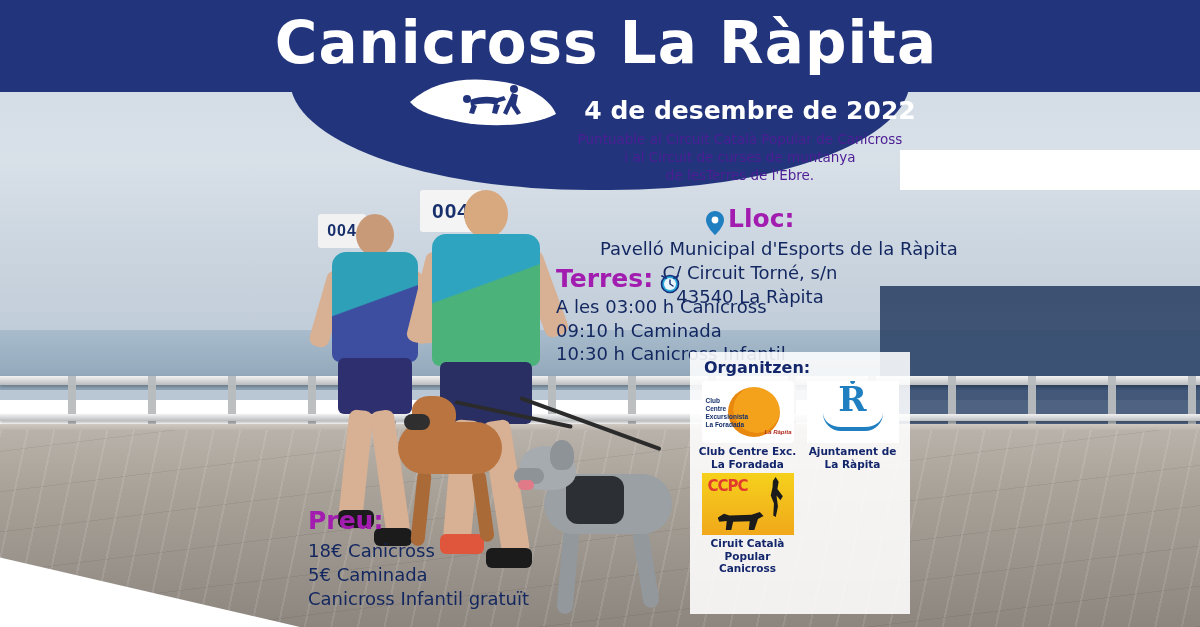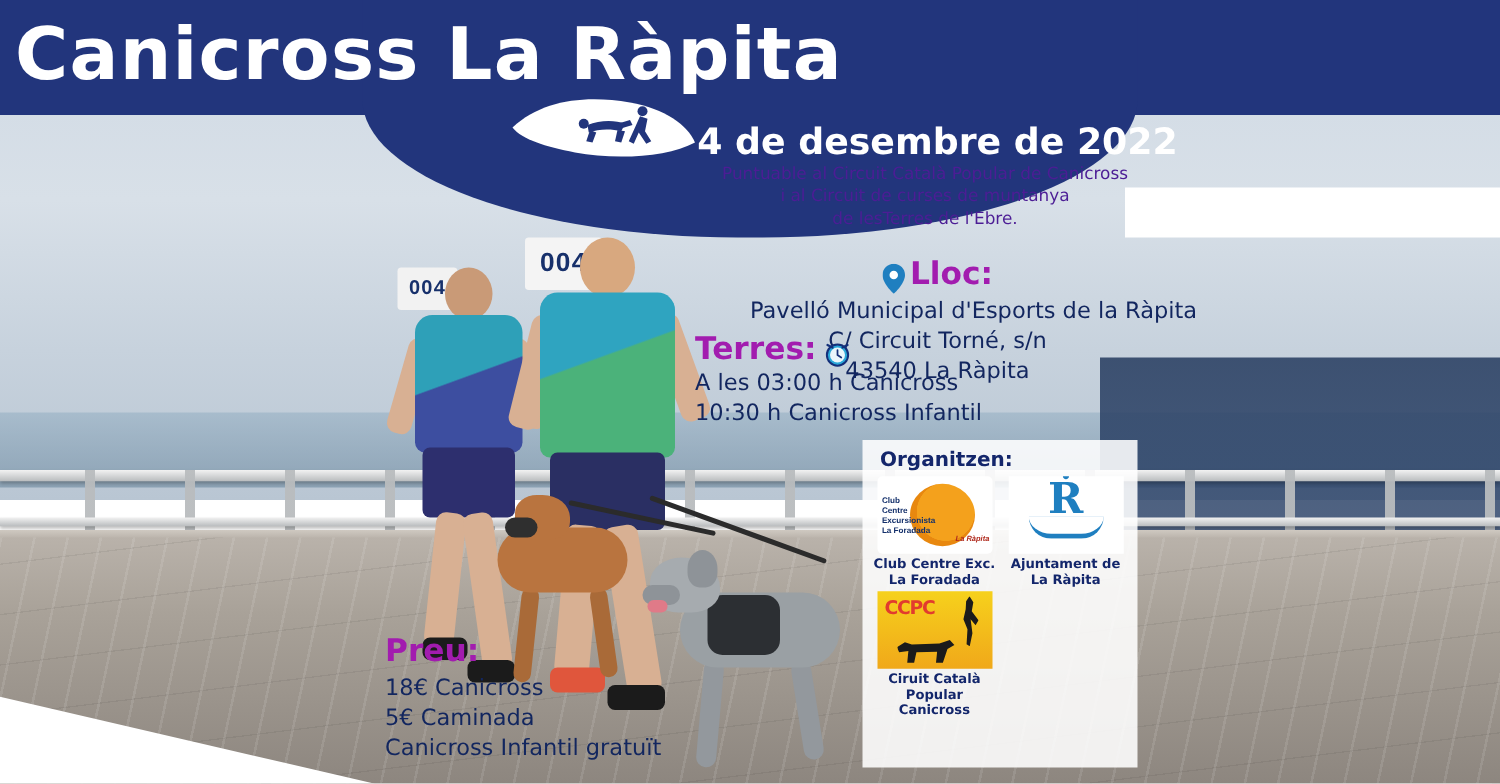--- a/index.html
+++ b/index.html
@@ -173,21 +173,21 @@
     left: 290px; top: 0;
     width: 620px; height: 190px;
     background: #22357c;
     border-radius: 0 0 300px 300px / 0 0 110px 110px;
     z-index: 5;
   }
   .title-wrap {
     position: absolute;
     left: 0; top: 14px;
     width: 1200px;
-    text-align: left;
+    text-align: center;
     z-index: 7;
   }
   .poster-title {
     font-family: "DejaVu Sans", sans-serif;
     font-size: 58px;
     font-weight: bold;
     color: #ffffff;
     letter-spacing: 1px;
     line-height: 1;
     padding-left: 12px;
@@ -197,21 +197,21 @@
     left: 408px; top: 74px;
     width: 150px; height: 54px;
     z-index: 8;
   }
   .date-line {
     position: absolute;
     left: 540px; top: 96px;
     width: 420px;
     text-align: center;
     font-family: "DejaVu Sans", sans-serif;
-    font-size: 29px;
+    font-size: 25px;
     font-weight: bold;
     color: #ffffff;
     z-index: 8;
   }
   .subtitle {
     position: absolute;
     left: 520px; top: 130px;
     width: 440px;
     text-align: center;
     color: #4c1d95;
@@ -470,20 +470,21 @@
     <div>
       <span class="block-head">Terres:</span>
       <svg class="clock-icon" width="24" height="24" viewBox="0 0 24 24">
         <circle cx="12" cy="13" r="8.5" fill="#2aa7d8" stroke="#14307a" stroke-width="1.6"></circle>
         <circle cx="12" cy="13" r="6" fill="#eaf6fb"></circle>
         <path d="M12,9 v4 l3,2" stroke="#14307a" stroke-width="1.4" fill="none" stroke-linecap="round"></path>
         <path d="M4,5 l4,2 M20,5 l-4,2" stroke="#14307a" stroke-width="1.8" stroke-linecap="round"></path>
       </svg>
     </div>
     <div class="line">A les 03:00 h Canicross</div>
+    <div class="line">09:10 h Caminada</div>
     <div class="line">10:30 h Canicross Infantil</div>
   </div>
 
   <div class="block" id="block-preu">
     <div class="block-head">Preu:</div>
     <div class="line">18€ Canicross</div>
     <div class="line">5€ Caminada</div>
     <div class="line">Canicross Infantil gratuït</div>
   </div>
 

